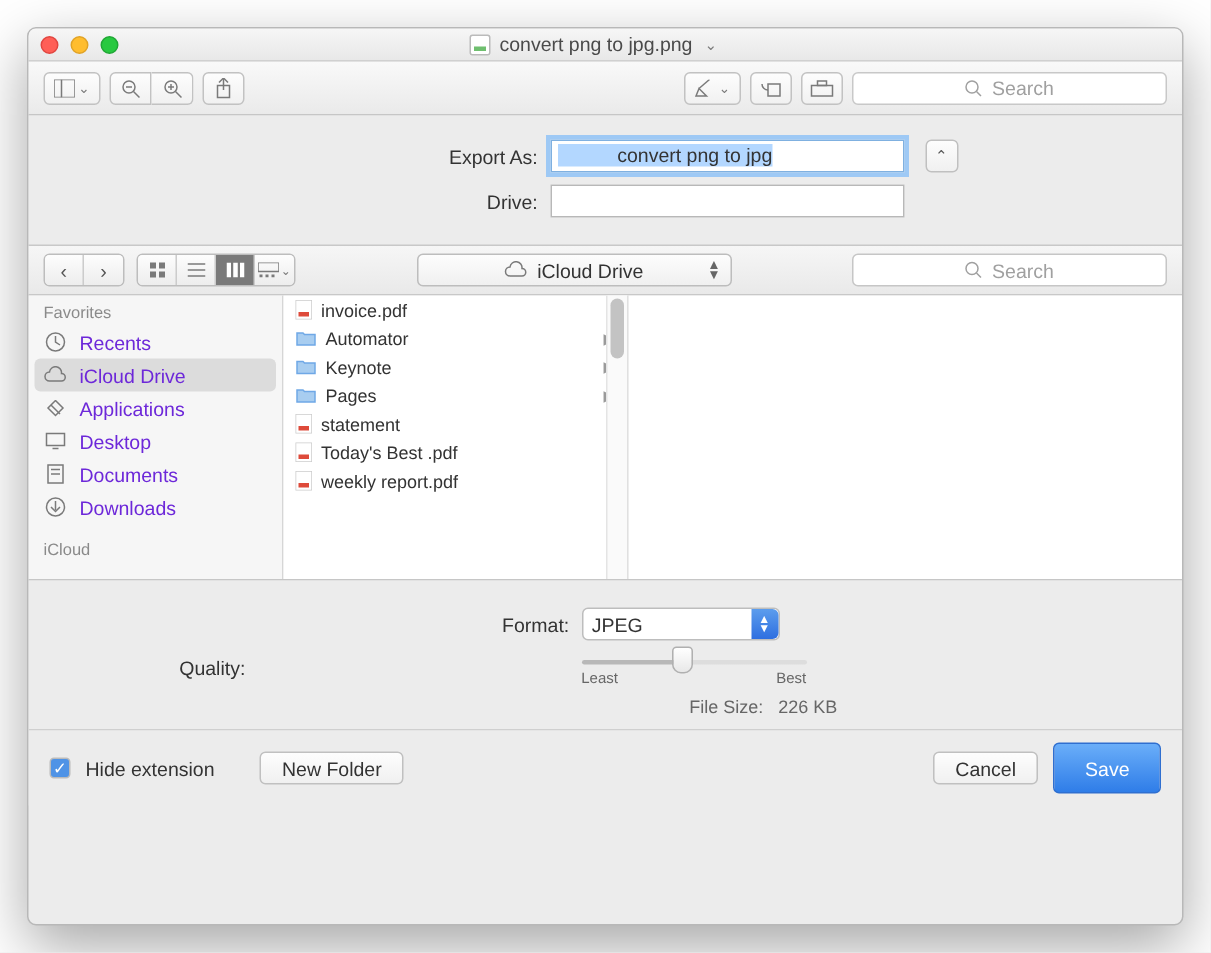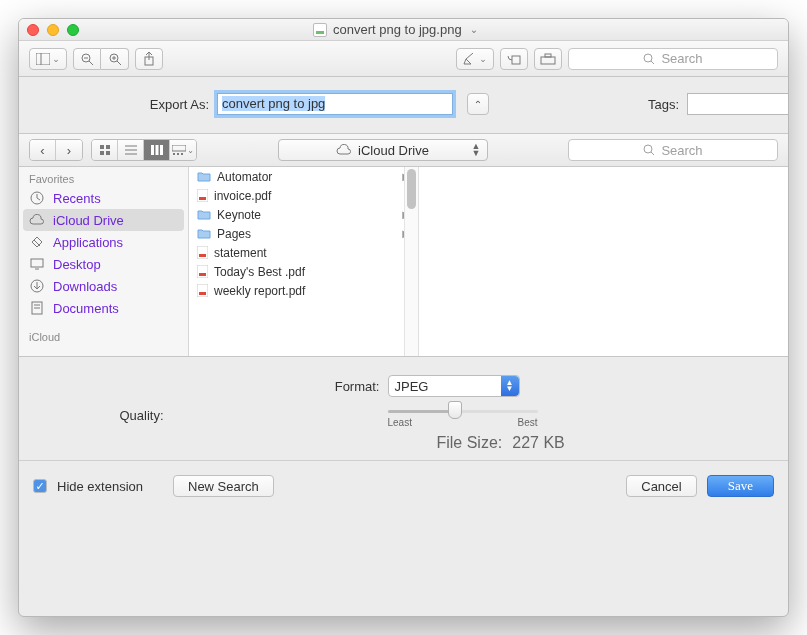--- a/index.html
+++ b/index.html
@@ -64,34 +64,34 @@
   .searchbox {
     height:22px; width:210px;
     background:#fff; border:1px solid #c8c8c8; border-radius:4px;
     display:flex;align-items:center;justify-content:center;color:#a0a0a0;gap:6px;
     font-size:13px;
   }
   
   .sheet {
     padding: 16px 0 10px 0;
     background:#ececec;
-    display:flex;flex-direction:row;align-items:center;
+    display:flex;flex-direction:column;align-items:center;
   }
   .field-row{display:flex;align-items:center;gap:8px;margin-bottom:8px;}
   .field-label{width:190px;text-align:right;color:#333;}
   .text-input{
     width:236px;height:22px;
     border:1px solid #b8b8b8;background:#fff;
     padding:2px 4px;font-size:13px;
   }
   .text-input.focus{
     outline: 3px solid #9ec9f5;
     border-color:#7fb0e0;
   }
-  .text-input .sel{background:#b3d7ff;}
+  .text-input .sel{background:#b3d7ff;padding-left:40px;}
   .expand-btn{
     width:22px;height:22px;border:1px solid #c0c0c0;border-radius:4px;
     background:linear-gradient(#fdfdfd,#f0f0f0);
     display:flex;align-items:center;justify-content:center;color:#555;
     margin-left:6px;
   }
   
   .browser-bar{
     height:34px;border-top:1px solid #c8c8c8;border-bottom:1px solid #c8c8c8;
     background:linear-gradient(#f6f6f6,#e9e9e9);
@@ -137,34 +137,34 @@
     background:linear-gradient(#5c9ded,#2f6fe0);
     border-radius:0 4px 4px 0;
     display:flex;flex-direction:column;align-items:center;justify-content:center;
     color:#fff;font-size:8px;line-height:6px;
   }
   .slider-wrap{width:150px;position:relative;height:16px;display:flex;align-items:center;}
   .slider-track{height:3px;width:100%;border-radius:2px;
     background:linear-gradient(to right,#b8b8b8 0%,#b8b8b8 45%,#ddd 45%,#ddd 100%);}
   .slider-thumb{position:absolute;left:45%;top:-2px;width:14px;height:18px;border:1px solid #b0b0b0;border-radius:3px 3px 6px 6px;background:linear-gradient(#fff,#e8e8e8);transform:translateX(-50%);}
   .range-labels{width:150px;display:flex;justify-content:space-between;font-size:10px;color:#666;margin-top:-2px;}
-  .filesize{font-size:16px;color:#666;display:flex;gap:10px;}
+  .filesize{font-size:12px;color:#666;display:flex;gap:10px;}
   
   .bottombar{
     height:50px;display:flex;align-items:center;padding:0 14px;gap:10px;
     background:#ececec;
   }
   .checkbox{width:14px;height:14px;border:1px solid #bbb;border-radius:3px;background:#4f93e6;display:flex;align-items:center;justify-content:center;color:#fff;font-size:11px;}
   .push-btn{
     height:22px;padding:0 14px;border:1px solid #c0c0c0;border-radius:4px;
     background:linear-gradient(#fdfdfd,#f0f0f0);font-size:13px;color:#333;
     display:flex;align-items:center;
   }
   .push-btn.primary{
-    background:linear-gradient(#6aaef9,#2f7de8);border-color:#2f6fd0;color:#fff;padding:4px 20px;font-family:Liberation Serif, serif;
+    background:linear-gradient(#6aaef9,#2f7de8);border-color:#2f6fd0;color:#fff;padding:16px 20px;
   }
   svg{display:block;}
 </style>
 </head>
 <body>
 
 <div class="window">
 
   <div class="titlebar">
     <div class="traffic">
@@ -244,21 +244,21 @@
     <div class="field-row">
       <div class="field-label">Export As:</div>
       <div class="text-input focus">
         <span class="sel">convert png to jpg</span>
       </div>
       <div class="expand-btn">
         <span style="font-size:10px">⌃</span>
       </div>
     </div>
     <div class="field-row">
-      <div class="field-label">Tags:</div>
+      <div class="field-label">Drive:</div>
       <div class="text-input">
         <span></span>
       </div>
       <div style="width:28px"></div>
     </div>
   </div>
 
   <div class="browser-bar">
     <div class="seg">
       <div class="segc">‹</div>
@@ -349,59 +349,59 @@
             <span class="sb-icon">
               <svg width="14" height="12">
                 <rect x="1" y="1" width="12" height="8" fill="none" stroke="#7a7a7a"></rect>
                 <line x1="5" y1="11" x2="9" y2="11" stroke="#7a7a7a"></line>
               </svg>
             </span>
             <span>Desktop</span>
           </div>
           <div class="sb-item">
             <span class="sb-icon">
+              <svg width="12" height="14">
+                <rect x="1" y="1" width="10" height="12" fill="none" stroke="#7a7a7a"></rect>
+                <line x1="3" y1="4" x2="9" y2="4" stroke="#7a7a7a"></line>
+                <line x1="3" y1="7" x2="9" y2="7" stroke="#7a7a7a"></line>
+              </svg>
+            </span>
+            <span>Documents</span>
+          </div>
+          <div class="sb-item">
+            <span class="sb-icon">
               <svg width="14" height="14">
                 <circle cx="7" cy="7" r="6" fill="none" stroke="#7a7a7a"></circle>
                 <polyline points="7,3 7,9" fill="none" stroke="#7a7a7a"></polyline>
                 <polyline points="4,7 7,10 10,7" fill="none" stroke="#7a7a7a"></polyline>
               </svg>
             </span>
             <span>Downloads</span>
-          </div>
-          <div class="sb-item">
-            <span class="sb-icon">
-              <svg width="12" height="14">
-                <rect x="1" y="1" width="10" height="12" fill="none" stroke="#7a7a7a"></rect>
-                <line x1="3" y1="4" x2="9" y2="4" stroke="#7a7a7a"></line>
-                <line x1="3" y1="7" x2="9" y2="7" stroke="#7a7a7a"></line>
-              </svg>
-            </span>
-            <span>Documents</span>
           </div>
         </div>
       <div class="sb-head" style="margin-top:6px">iCloud</div>
     </div>
     <div class="col">
       <div class="vscroll">
           <div class="thumb"></div>
         </div>
       <div id="file-list">
           <div class="row">
-            <svg width="14" height="11">
-              <path d="M1,2 h4 l1,1 h7 v7 h-12 z" fill="#a8cdf0" stroke="#6fa8e6"></path>
-            </svg>
-            <span>Automator</span>
-            <span class="chev">▶</span>
-          </div>
-          <div class="row">
             <svg width="11" height="13">
               <rect x="0" y="0" width="11" height="13" fill="#fff" stroke="#ccc"></rect>
               <rect x="2" y="8" width="7" height="3" fill="#de4a3a"></rect>
             </svg>
             <span>invoice.pdf</span>
+          </div>
+          <div class="row">
+            <svg width="14" height="11">
+              <path d="M1,2 h4 l1,1 h7 v7 h-12 z" fill="#a8cdf0" stroke="#6fa8e6"></path>
+            </svg>
+            <span>Automator</span>
+            <span class="chev">▶</span>
           </div>
           <div class="row">
             <svg width="14" height="11">
               <path d="M1,2 h4 l1,1 h7 v7 h-12 z" fill="#a8cdf0" stroke="#6fa8e6"></path>
             </svg>
             <span>Keynote</span>
             <span class="chev">▶</span>
           </div>
           <div class="row">
             <svg width="14" height="11">
@@ -454,30 +454,30 @@
         </div>
         <div class="range-labels">
           <span>Least</span>
           <span>Best</span>
         </div>
       </div>
       <div style="width:142px"></div>
     </div>
     <div class="filesize">
       <span style="width:260px;text-align:right;display:inline-block">File Size:</span>
-      <span>227 KB</span>
+      <span>226 KB</span>
     </div>
   </div>
 
   <div class="bottombar">
     <div class="checkbox">✓</div>
     <span>Hide extension</span>
     <div style="width:10px"></div>
     <div class="push-btn">
-        <span>New Search</span>
+        <span>New Folder</span>
       </div>
     <div class="spacer"></div>
     <div class="push-btn">
         <span>Cancel</span>
       </div>
     <div class="push-btn primary">
         <span>Save</span>
       </div>
   </div>
 

